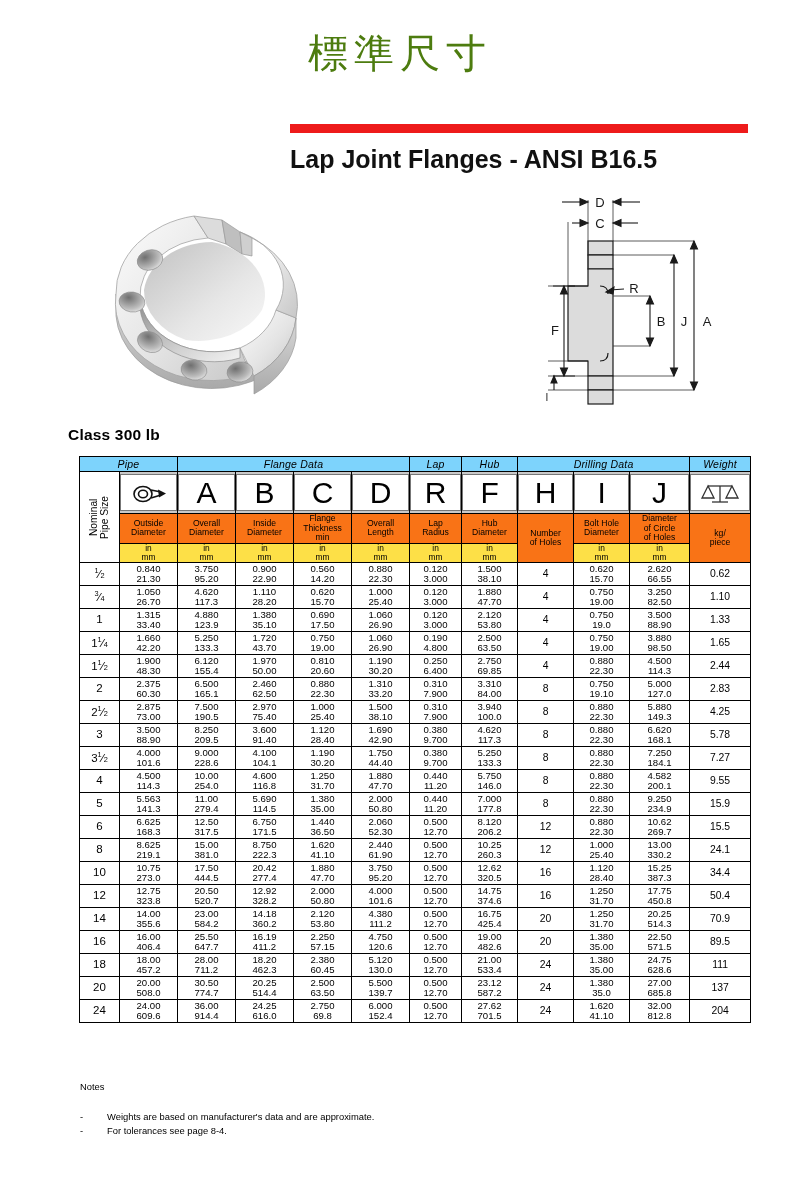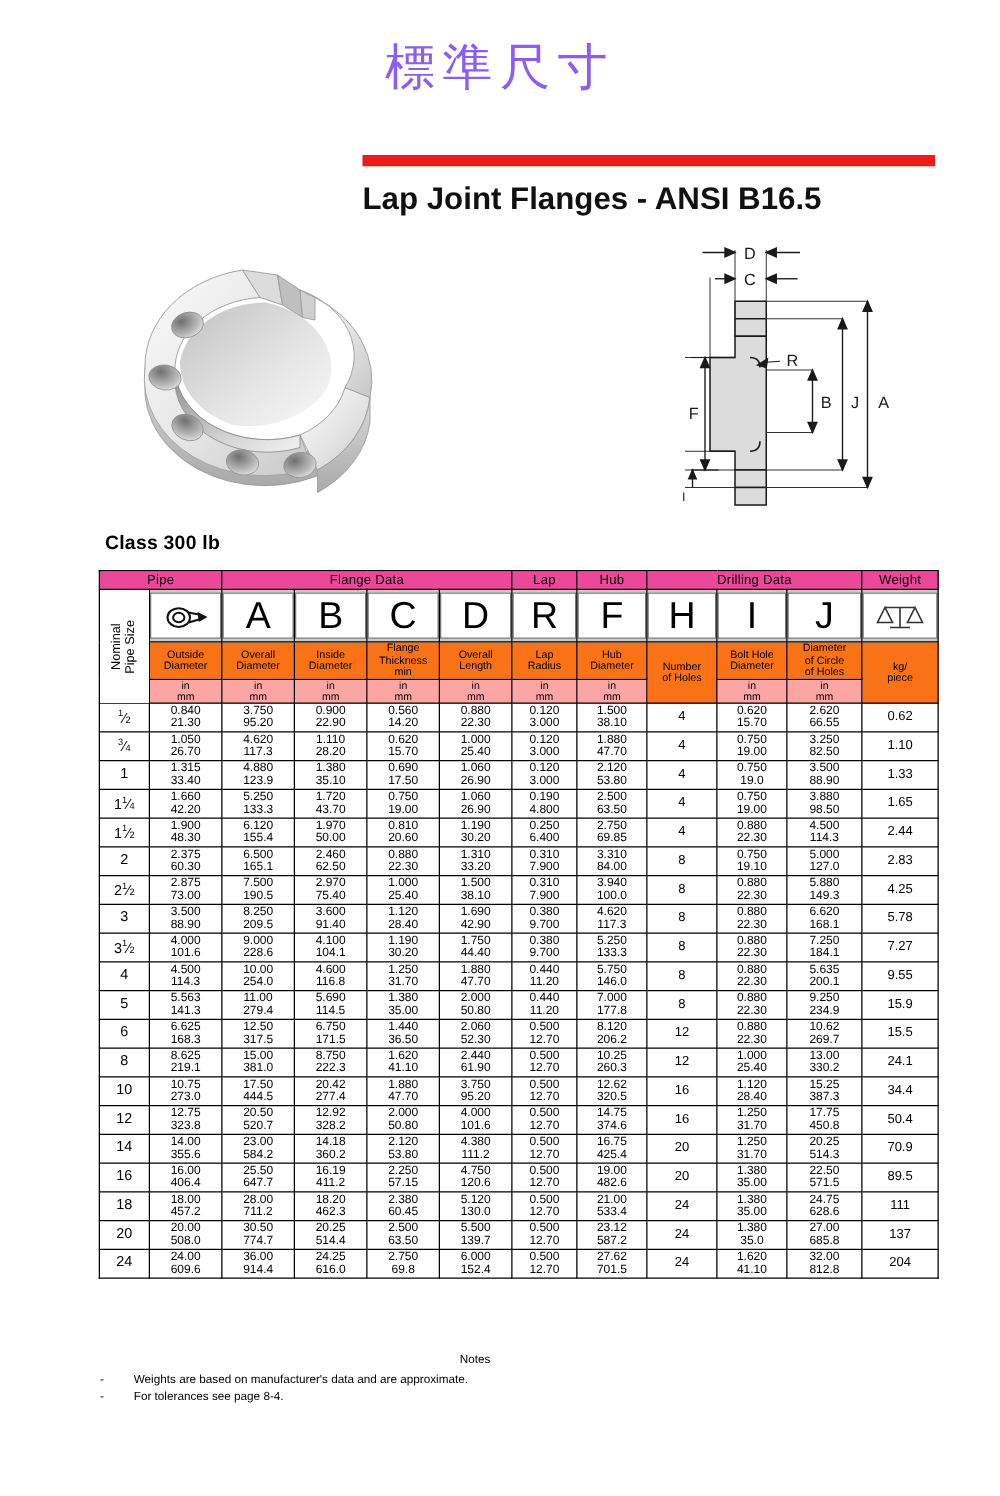--- a/index.html
+++ b/index.html
@@ -12,21 +12,21 @@
     position: relative;
     overflow: hidden;
   }
   .page { position:relative; width:800px; height:1197px; }
 
   
   .cn-title {
     position:absolute; left:0; top:26px; width:800px;
     text-align:center;
     font-size:40px; letter-spacing:6px;
-    color:#8b5cf6;
+    color:#4d7c0f;
     font-family:"DejaVu Sans", sans-serif;
     font-weight:400;
   }
 
   
   .red-bar {
     position:absolute; left:290px; top:124px;
     width:458px; height:9px; background:#ee1b1b;
   }
   .main-heading {
@@ -36,58 +36,59 @@
   }
 
   
   .render-wrap { position:absolute; left:86px; top:196px; width:232px; height:222px; }
 
   
   .section-wrap { position:absolute; left:528px; top:186px; width:200px; height:225px; }
 
   
   .class-label {
-    position:absolute; left:84px; top:426px;
+    position:absolute; left:68px; top:426px;
     font-size:15.5px; font-weight:bold; letter-spacing:0.2px;
   }
 
   
   .tbl-wrap { position:absolute; left:79px; top:456px; width:671px; }
   table.flange {
     border-collapse: collapse;
     width:671px;
     table-layout: fixed;
     font-size:9.4px;
     line-height:1.02;
   }
   table.flange td, table.flange th {
     border:1px solid #000;
     padding:0;
     text-align:center;
     vertical-align:middle;
     font-weight:normal;
   }
   .grp {
-    background:#ec4899;
+    background:#7dd3fc;
     font-size:10.5px;
     height:15px;
     letter-spacing:0.2px;
+    font-style:italic;
   }
   .letterrow td { background:#c9c9c9; height:42px; padding:2px 3px; }
   .letterbox {
     background:#fff;
     border:1px solid #777;
     height:37px;
     display:flex; align-items:center; justify-content:center;
     font-size:30px; font-weight:400;
     font-family:"Liberation Sans", sans-serif;
     line-height:1;
   }
   .descrow td { background:#f97316; height:27px; font-size:8.6px; line-height:1.12; padding:1px 1px;}
-  .unitrow td { background:#fca5a5; height:19px; font-size:8.4px; line-height:1.1;margin-left:43px;}
+  .unitrow td { background:#fde047; height:19px; font-size:8.4px; line-height:1.1;margin-left:43px;}
 
   
   .nps-cell { background:#fff !important; position:relative; }
   .nps-rot {
     writing-mode: vertical-rl;
     transform: rotate(180deg);
     font-size:10.2px;
     line-height:1.12;
     white-space:nowrap;
     margin:0 auto;
@@ -101,21 +102,21 @@
   .dual .in  { display:block; font-size:9.6px; }
   .dual .mm  { display:block; font-size:9.6px; }
   .single { font-size:10.4px; }
   .wt { font-size:10.4px; }
   .frac { font-size:11.5px;text-align:right; }
   .frac sup { font-size:7.4px; vertical-align: super; }
   .frac sub { font-size:7.4px; vertical-align: baseline; }
 
   
   .notes { position:absolute; left:80px; top:1080px; width:600px; font-size:9.4px; line-height:1.55; }
-  .notes .n-title { margin-bottom:1px;text-align:center; }
+  .notes .n-title { margin-bottom:15px; }
   .notes .n-row { display:flex; }
   .notes .n-dash { width:27px; flex:none; }
 </style>
 </head>
 <body>
 
 <div class="page">
 
   <div class="cn-title">標準尺寸</div>
 
@@ -784,21 +785,21 @@
             <td class="dual">
               <span class="in">5.750</span>
               <span class="mm">146.0</span>
             </td>
             <td class="single">8</td>
             <td class="dual">
               <span class="in">0.880</span>
               <span class="mm">22.30</span>
             </td>
             <td class="dual">
-              <span class="in">5.635</span>
+              <span class="in">4.582</span>
               <span class="mm">200.1</span>
             </td>
             <td class="wt">9.55</td>
           </tr>
           <tr class="drow">
             <td class="size-cell">5</td>
             <td class="dual">
               <span class="in">5.563</span>
               <span class="mm">141.3</span>
             </td>

